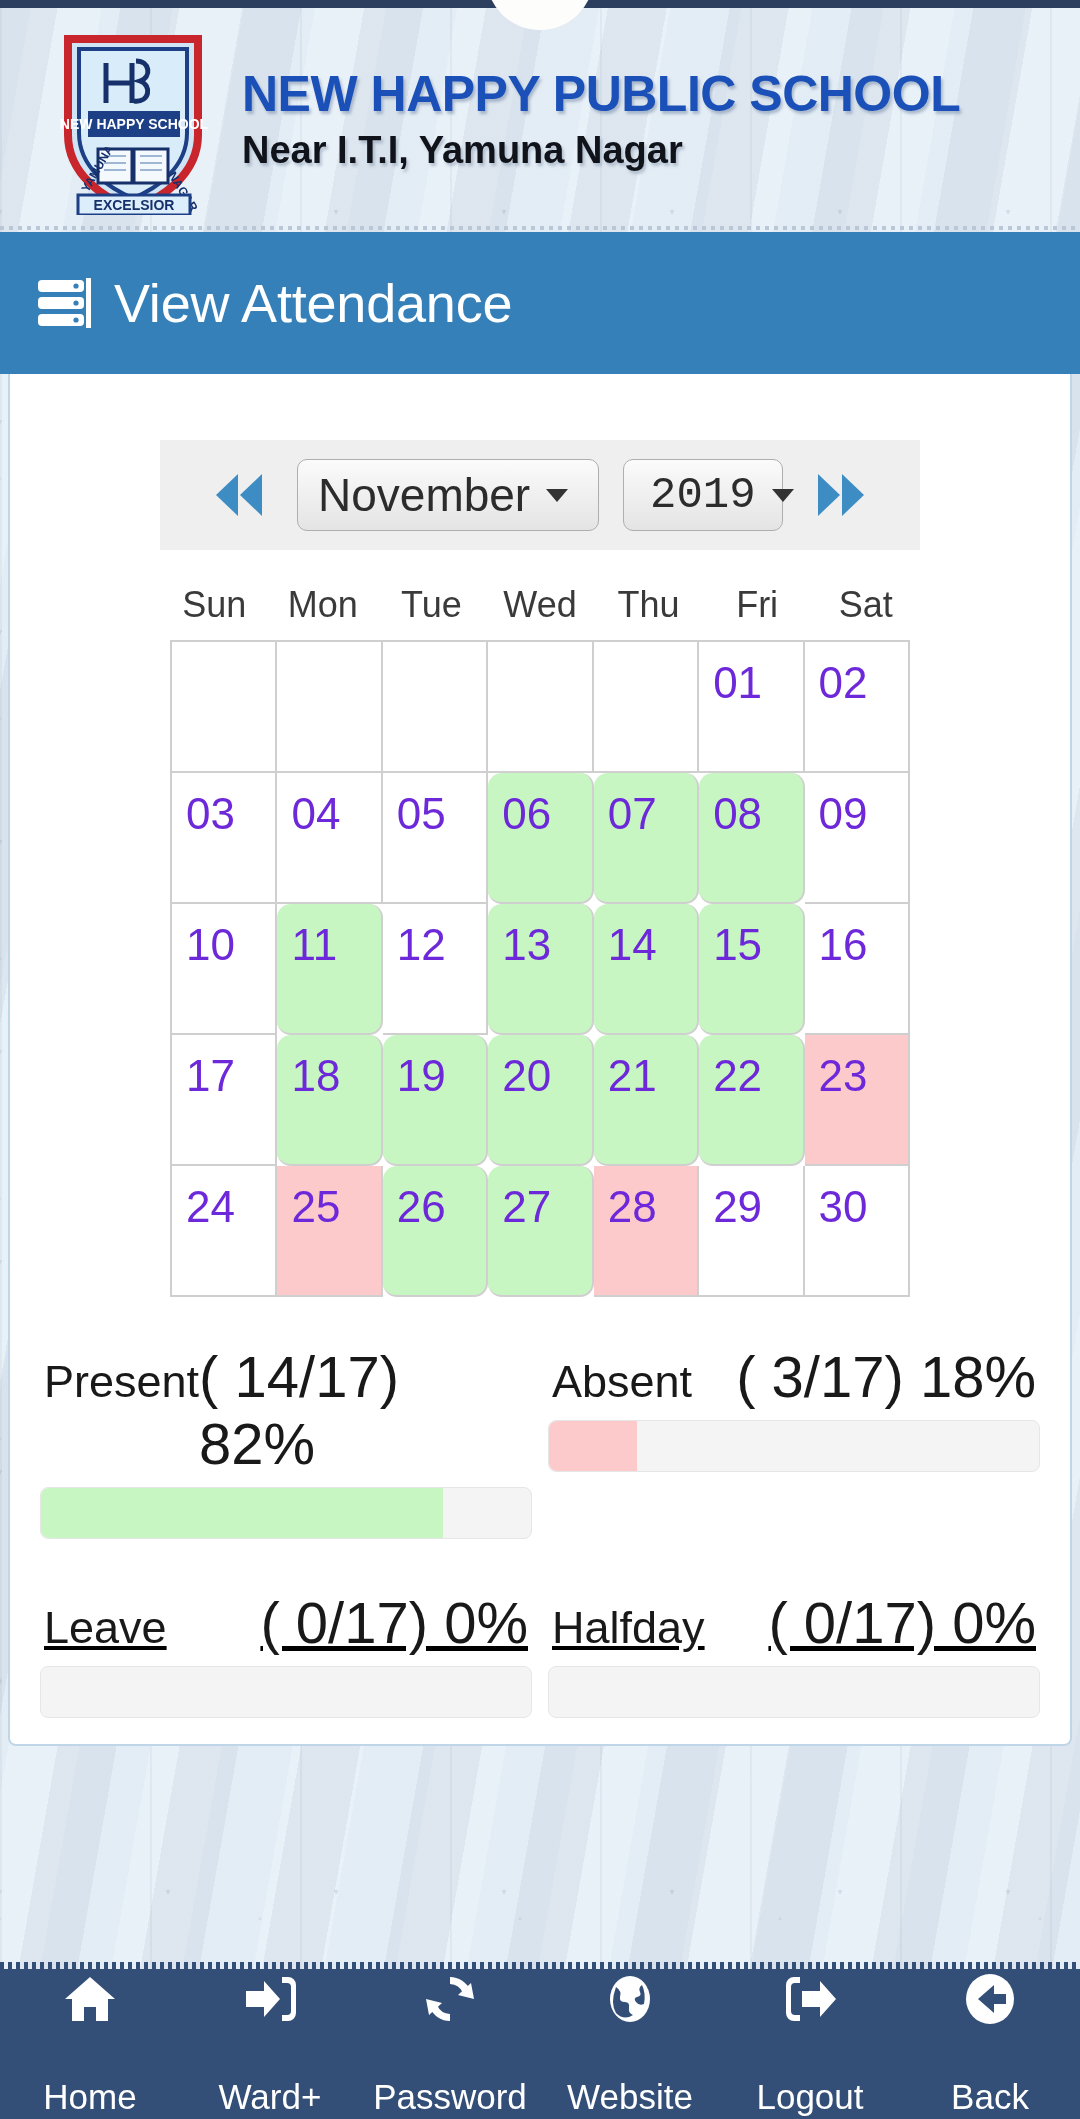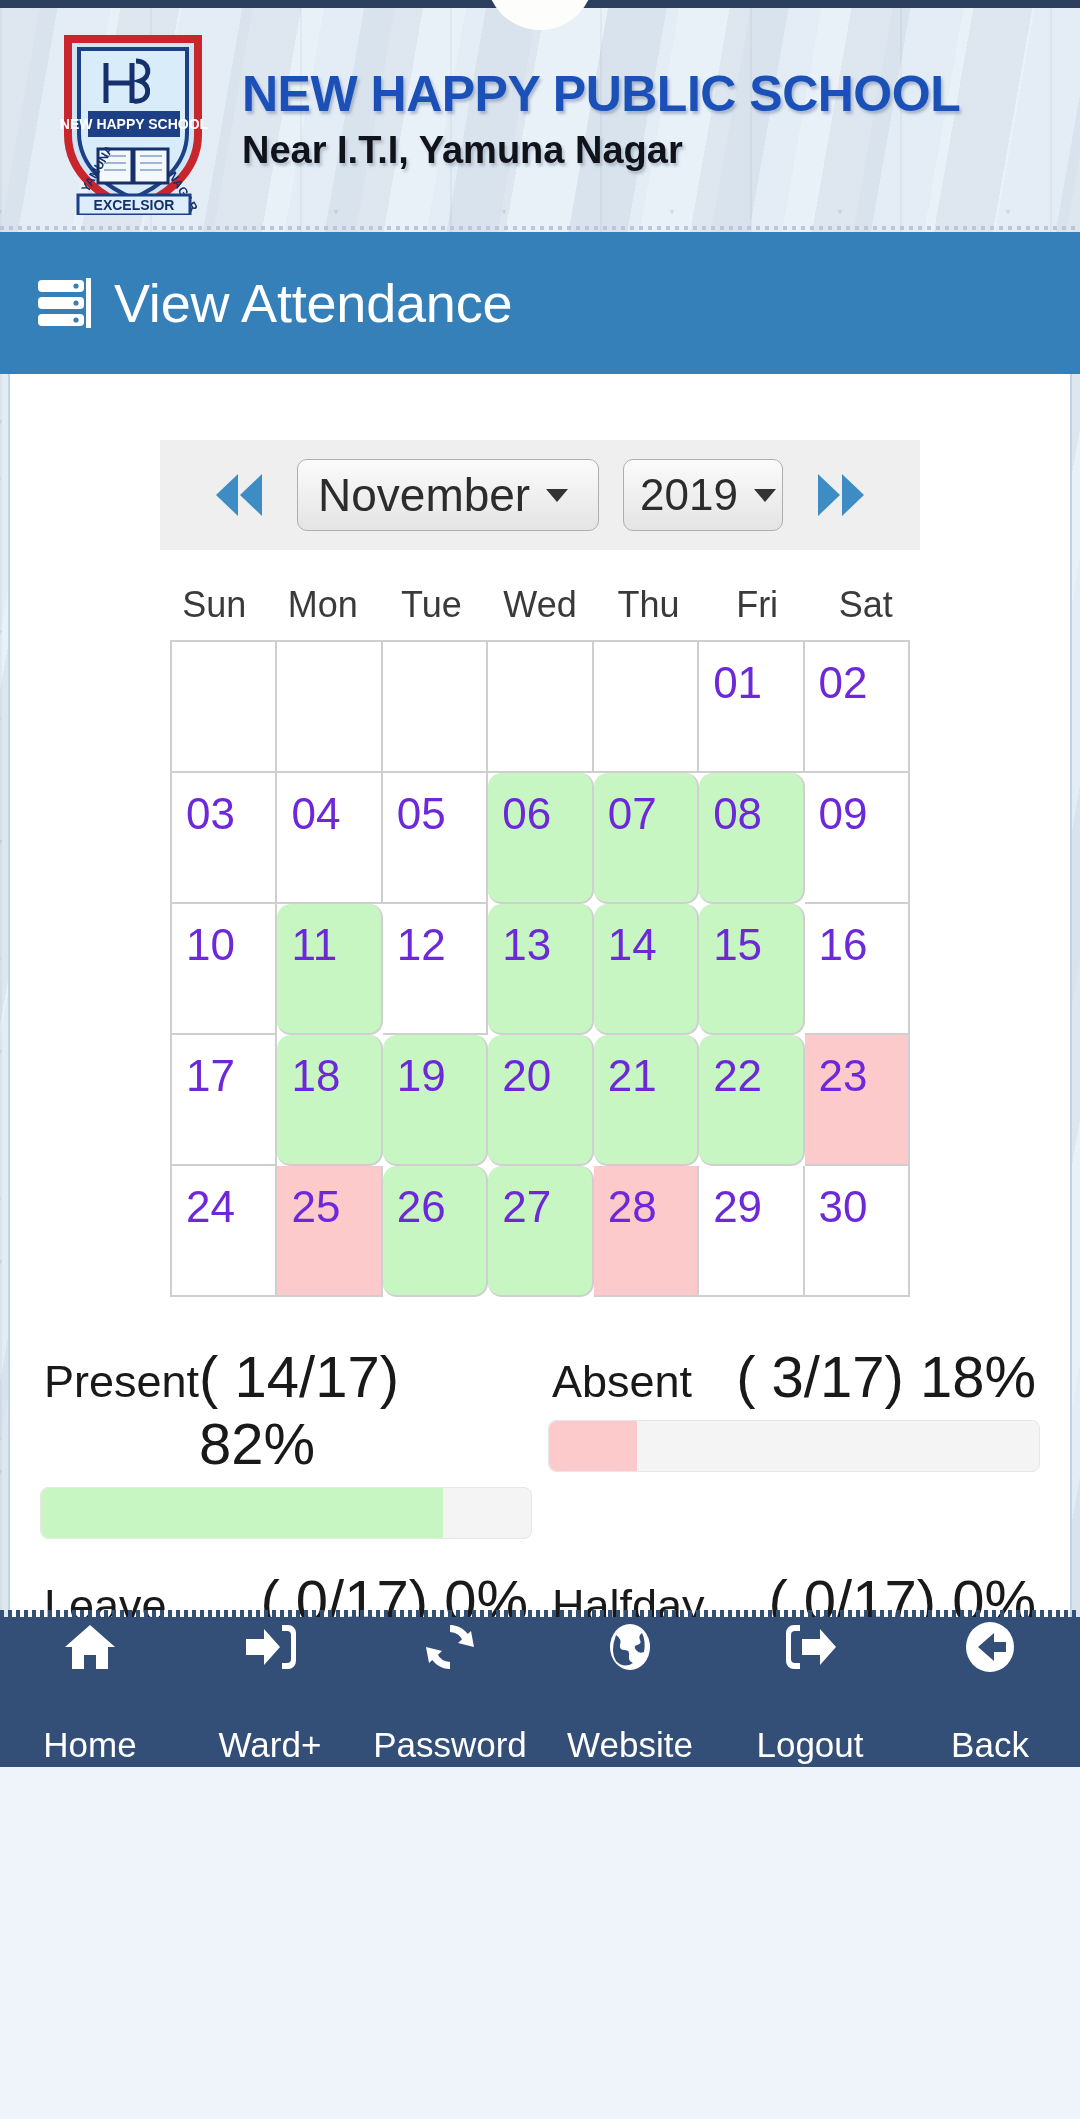--- a/index.html
+++ b/index.html
@@ -3,21 +3,21 @@
 <meta charset="utf-8">
 <style>
   * { margin:0; padding:0; box-sizing:border-box; }
   html, body {
     width:1080px; height:2119px;
     font-family:"Liberation Sans", sans-serif;
     background:#eef4f9;
     overflow:hidden;
   }
   #app {
-    position:relative; width:1080px; height:1767px;
+    position:relative; width:1080px; height:2119px;
     background:
       linear-gradient(180deg,#eaf2f9 0%,#f2f7fb 40%,#e9f1f8 100%);
     overflow:hidden;
   }
 
   
   .wallpaper {
     position:absolute; inset:0;
     background-color:#eef4fa;
     background-image:
@@ -108,21 +108,21 @@
   }
   .selbox .sel-val{ font-size:46px; color:#2c2c2c; }
   .selbox .caret{
     margin-left:16px; width:0; height:0;
     border-left:11px solid transparent; border-right:11px solid transparent;
     border-top:13px solid #333;
   }
   .selbox.month{ width:302px; }
   .selbox.year{ width:160px; }
   .selbox.year .sel-val{ font-size:44px; }
-  .selbox.year{ padding:0 12px 0 16px; }
+  .selbox.year{ padding:0 12px 0 26px;font-family:Liberation Mono, monospace; }
 
   
   .weekdays{
     margin:34px auto 0; width:760px;
     display:grid; grid-template-columns:repeat(7,1fr);
     text-align:center;
   }
   .weekdays div{ font-size:36px; color:#3a3a3a; }
 
   
@@ -152,21 +152,21 @@
   }
   .stat-label{ font-size:45px; color:#191919; }
   .stat-value{ font-size:58px; color:#191919; }
   .bar-track{
     height:52px; background:#f4f4f4; border:1px solid #e6e6e6; border-radius:8px;
     overflow:hidden;
   }
   .bar-fill{ height:100%; border-radius:8px 0 0 8px; }
   .bar-fill.green{ background:#c8f6c2; }
   .bar-fill.red{   background:#fccacb; }
-  .stat.second-row{ margin-top:12px; }
+  .stat.second-row{ margin-top:34px;text-decoration:underline; }
 
   
   .bottomnav{
     position:absolute; left:0; bottom:0; width:1080px; height:150px;
     background:#344f77; display:flex; align-items:center; z-index:12;
   }
   .bottomnav::before{
     content:""; position:absolute; top:-7px; left:0; width:1080px; height:7px;
     background-image:repeating-linear-gradient(90deg,#344f77 0 4px, transparent 4px 8px);
   }

